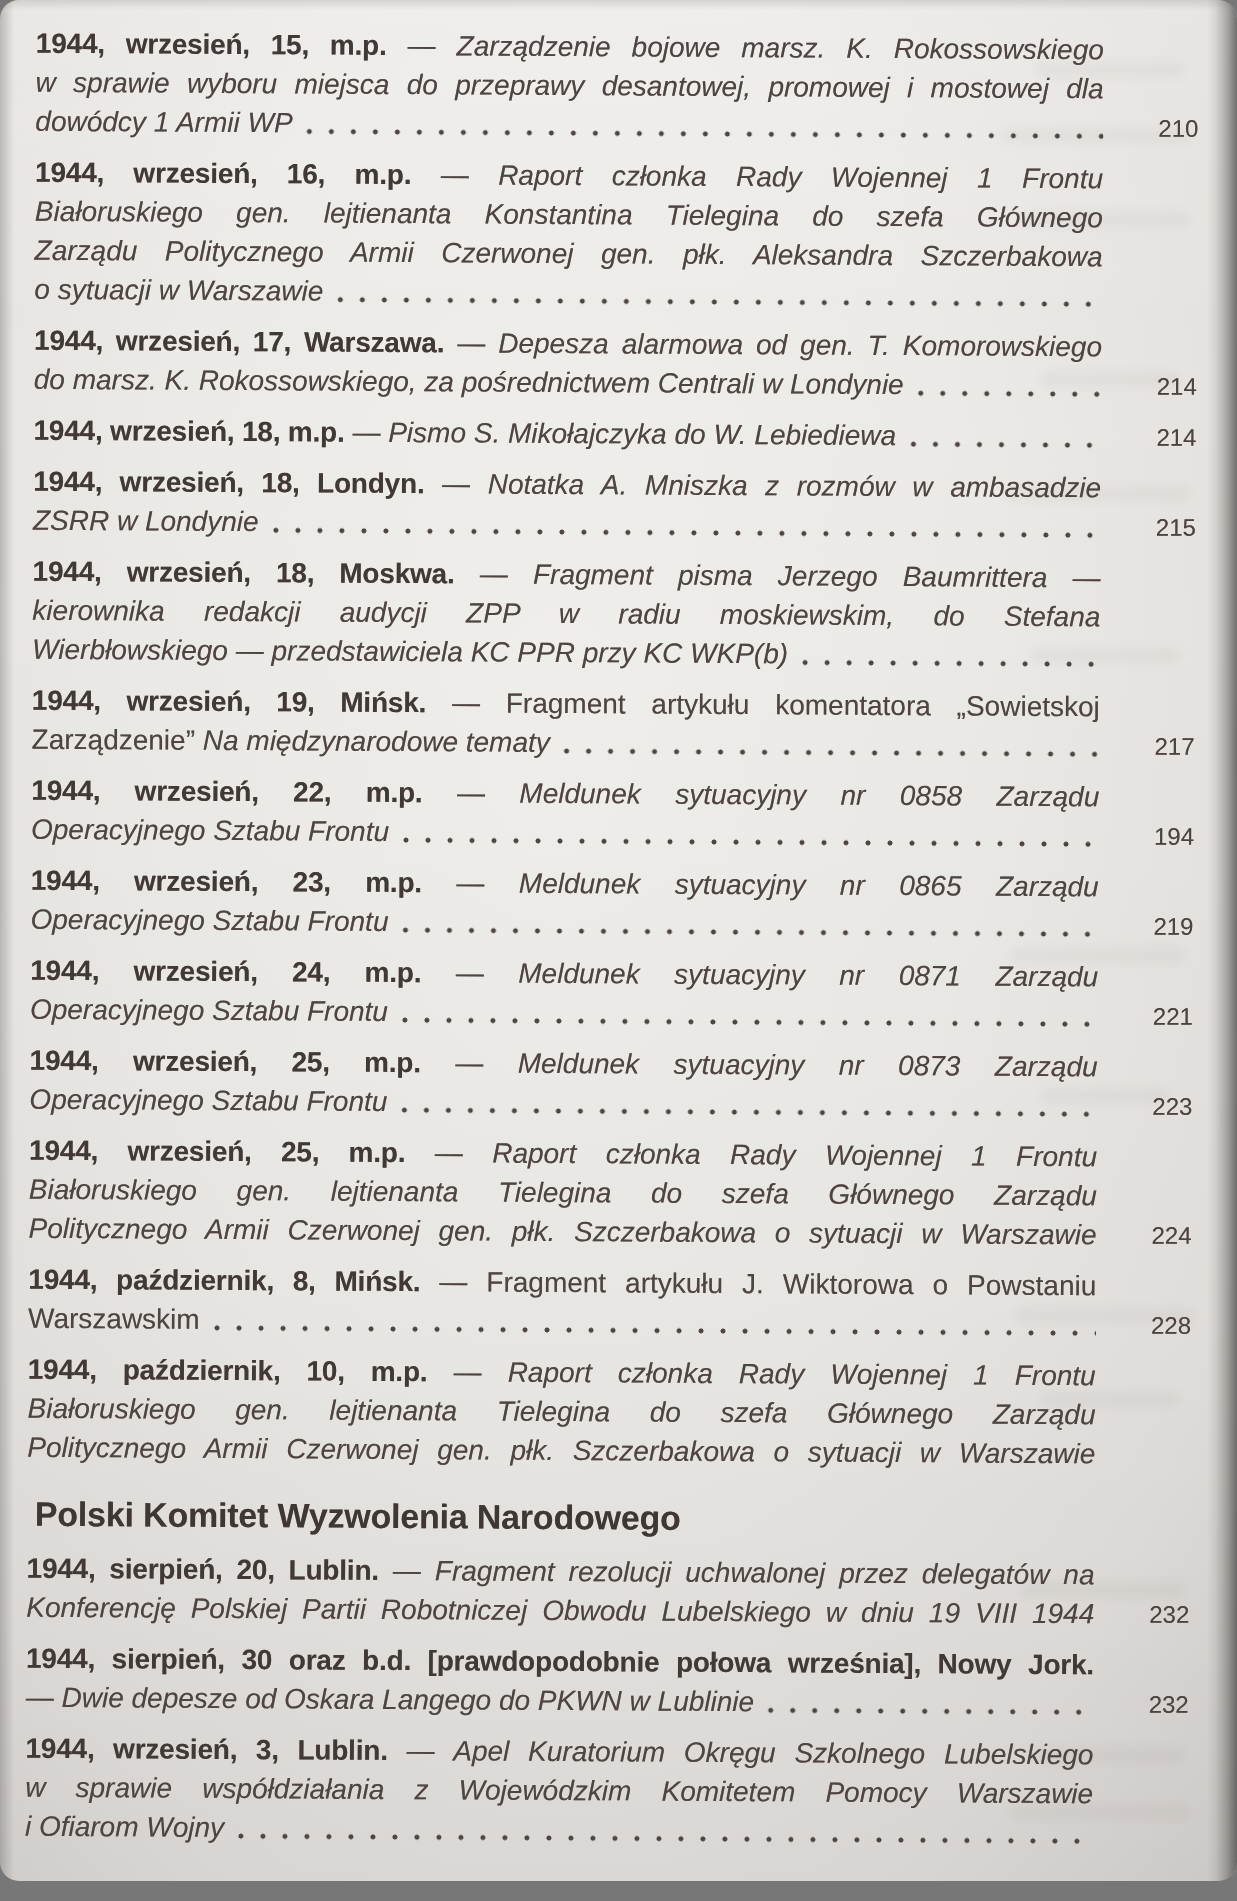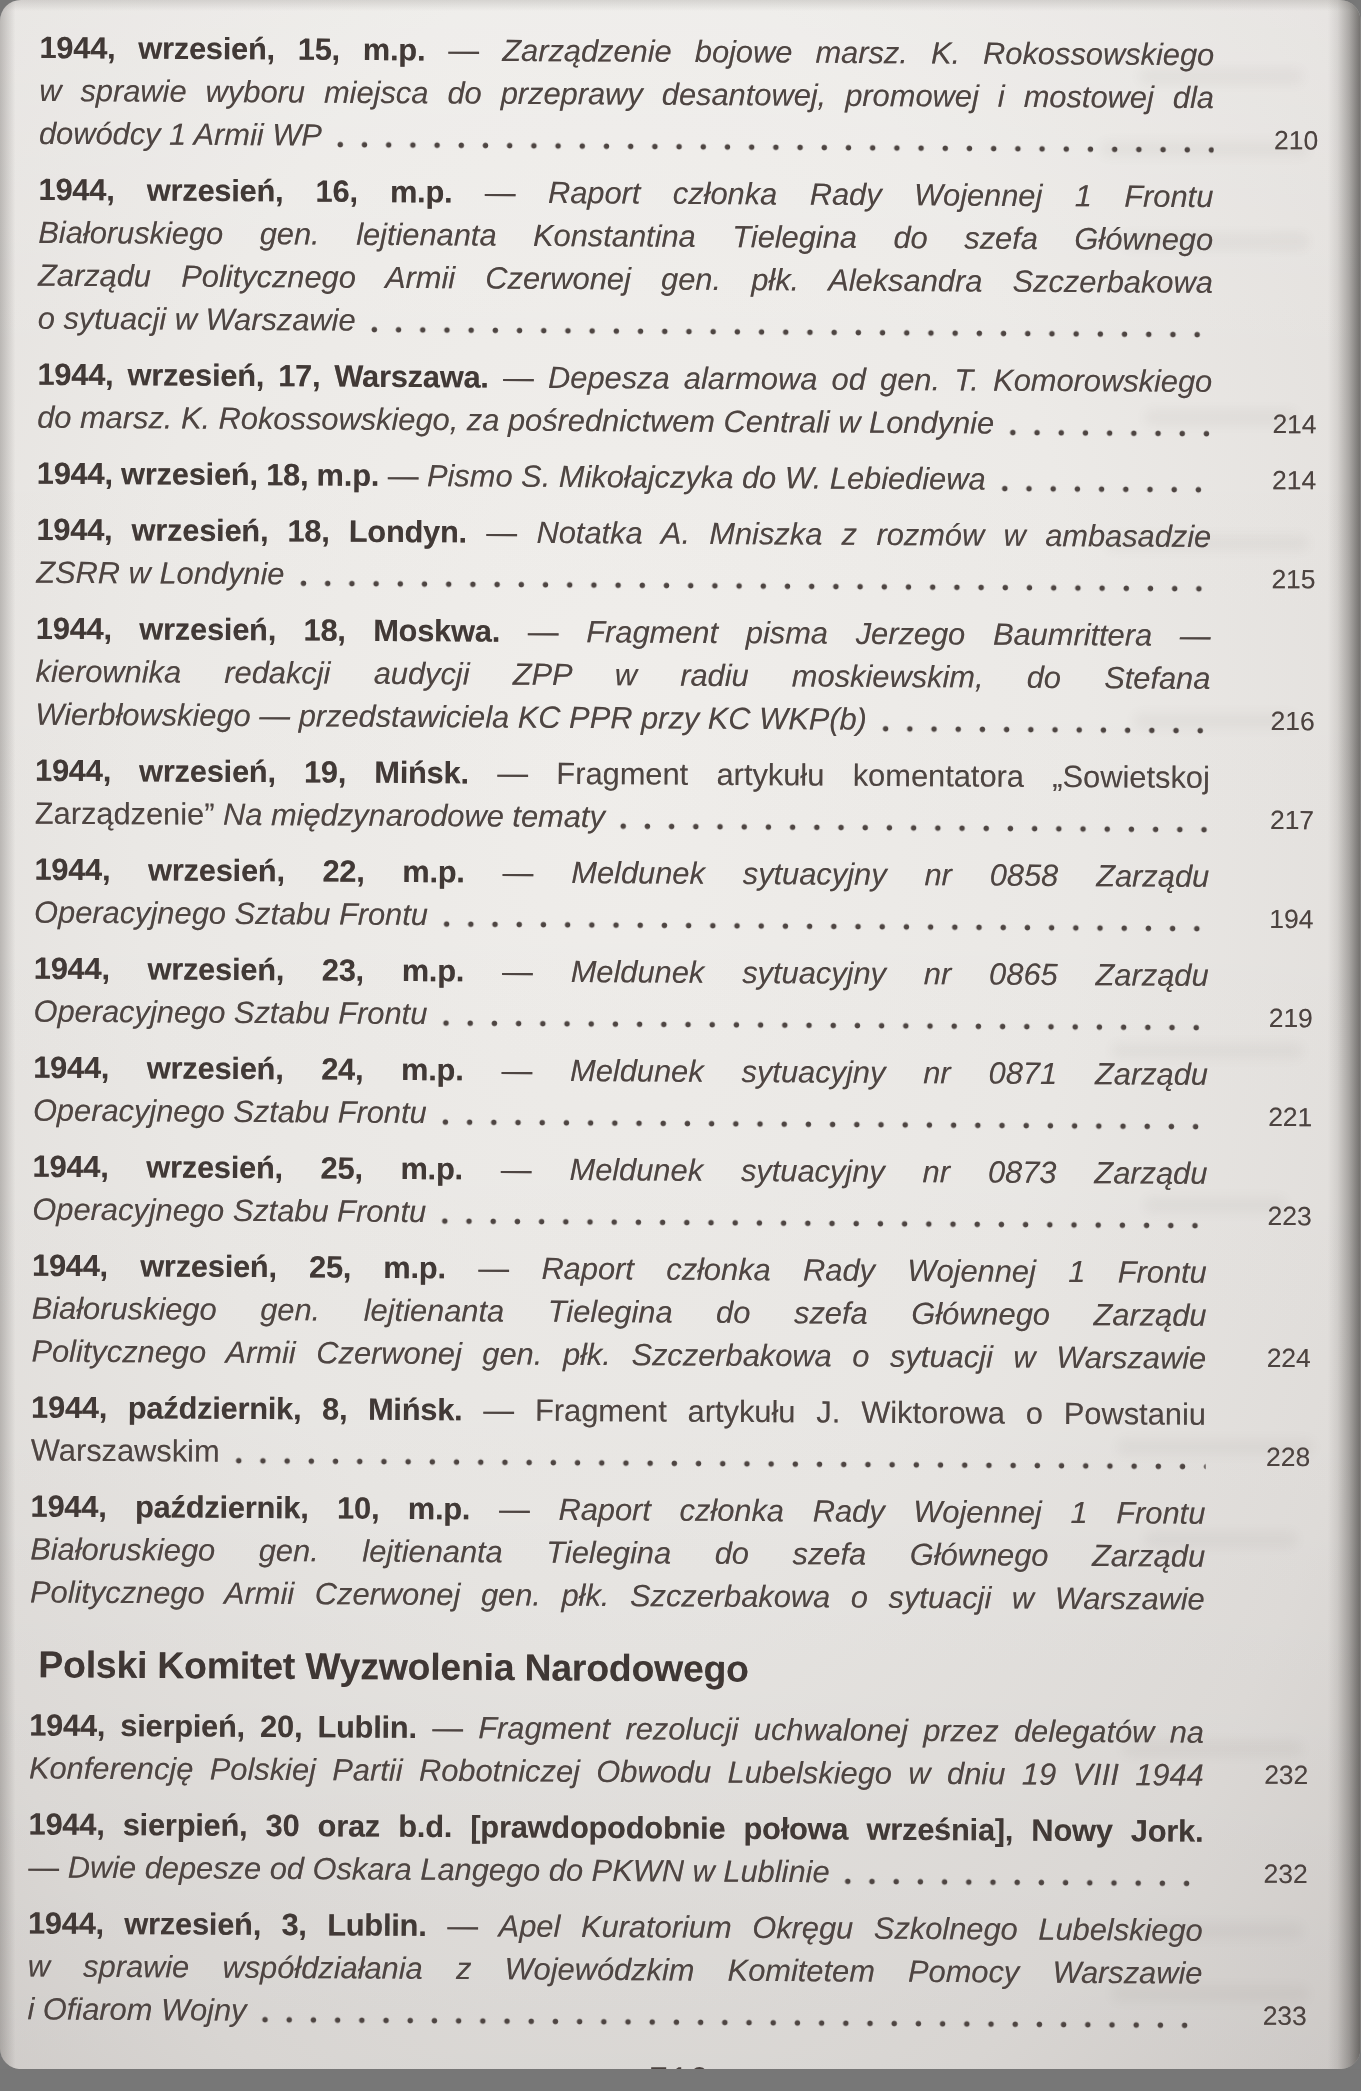--- a/index.html
+++ b/index.html
@@ -150,23 +150,20 @@
         </div>
         <div class="entry">
           <div class="entry-body">
             <div class="line just"><span class="seg-b">1944, wrzesień, 18, Moskwa.</span><span class="seg-r"> — </span><span class="seg-i">Fragment pisma Jerzego Baumrittera —</span></div>
             <div class="line just"><span class="seg-i">kierownika redakcji audycji ZPP w radiu moskiewskim, do Stefana</span></div>
             <div class="line last-flex">
               <span class="last-text"><span class="seg-i">Wierbłowskiego — przedstawiciela KC PPR przy KC WKP(b)</span></span>
               <span class="leader"></span>
             </div>
           </div>
-          <div class="entry-page">
-            <span class="pagenum">216</span>
-          </div>
         </div>
         <div class="entry">
           <div class="entry-body">
             <div class="line just"><span class="seg-b">1944, wrzesień, 19, Mińsk.</span><span class="seg-r"> — Fragment artykułu komentatora „Sowietskoj</span></div>
             <div class="line last-flex">
               <span class="last-text"><span class="seg-r">Zarządzenie” </span><span class="seg-i">Na międzynarodowe tematy</span></span>
               <span class="leader"></span>
             </div>
           </div>
           <div class="entry-page">
@@ -273,23 +270,20 @@
           </div>
         </div>
         <div class="entry">
           <div class="entry-body">
             <div class="line just"><span class="seg-b">1944, wrzesień, 3, Lublin.</span><span class="seg-r"> — </span><span class="seg-i">Apel Kuratorium Okręgu Szkolnego Lubelskiego</span></div>
             <div class="line just"><span class="seg-i">w sprawie współdziałania z Wojewódzkim Komitetem Pomocy Warszawie</span></div>
             <div class="line last-flex">
               <span class="last-text"><span class="seg-i">i Ofiarom Wojny</span></span>
               <span class="leader"></span>
             </div>
-          </div>
-          <div class="entry-page">
-            <span class="pagenum">233</span>
           </div>
         </div>
       </div>
   </div>
 
   <div class="footer">719</div>
 
   <div class="edge-top"></div>
   <div class="edge-left"></div>
   <div class="edge-right"></div>

